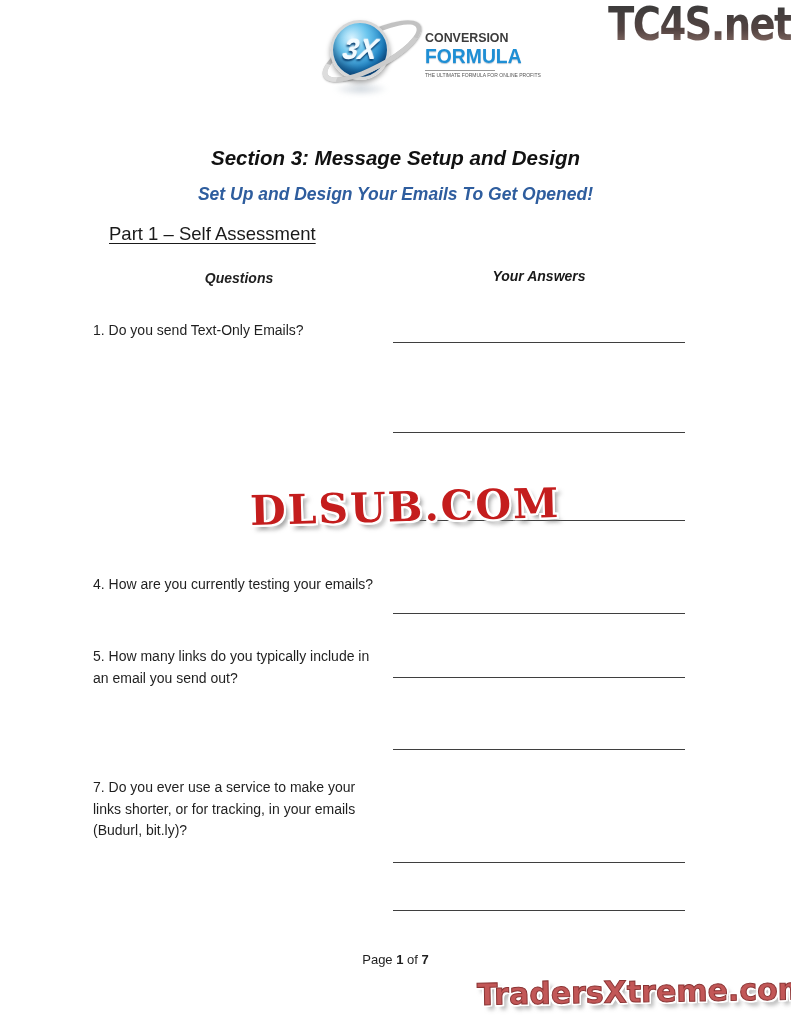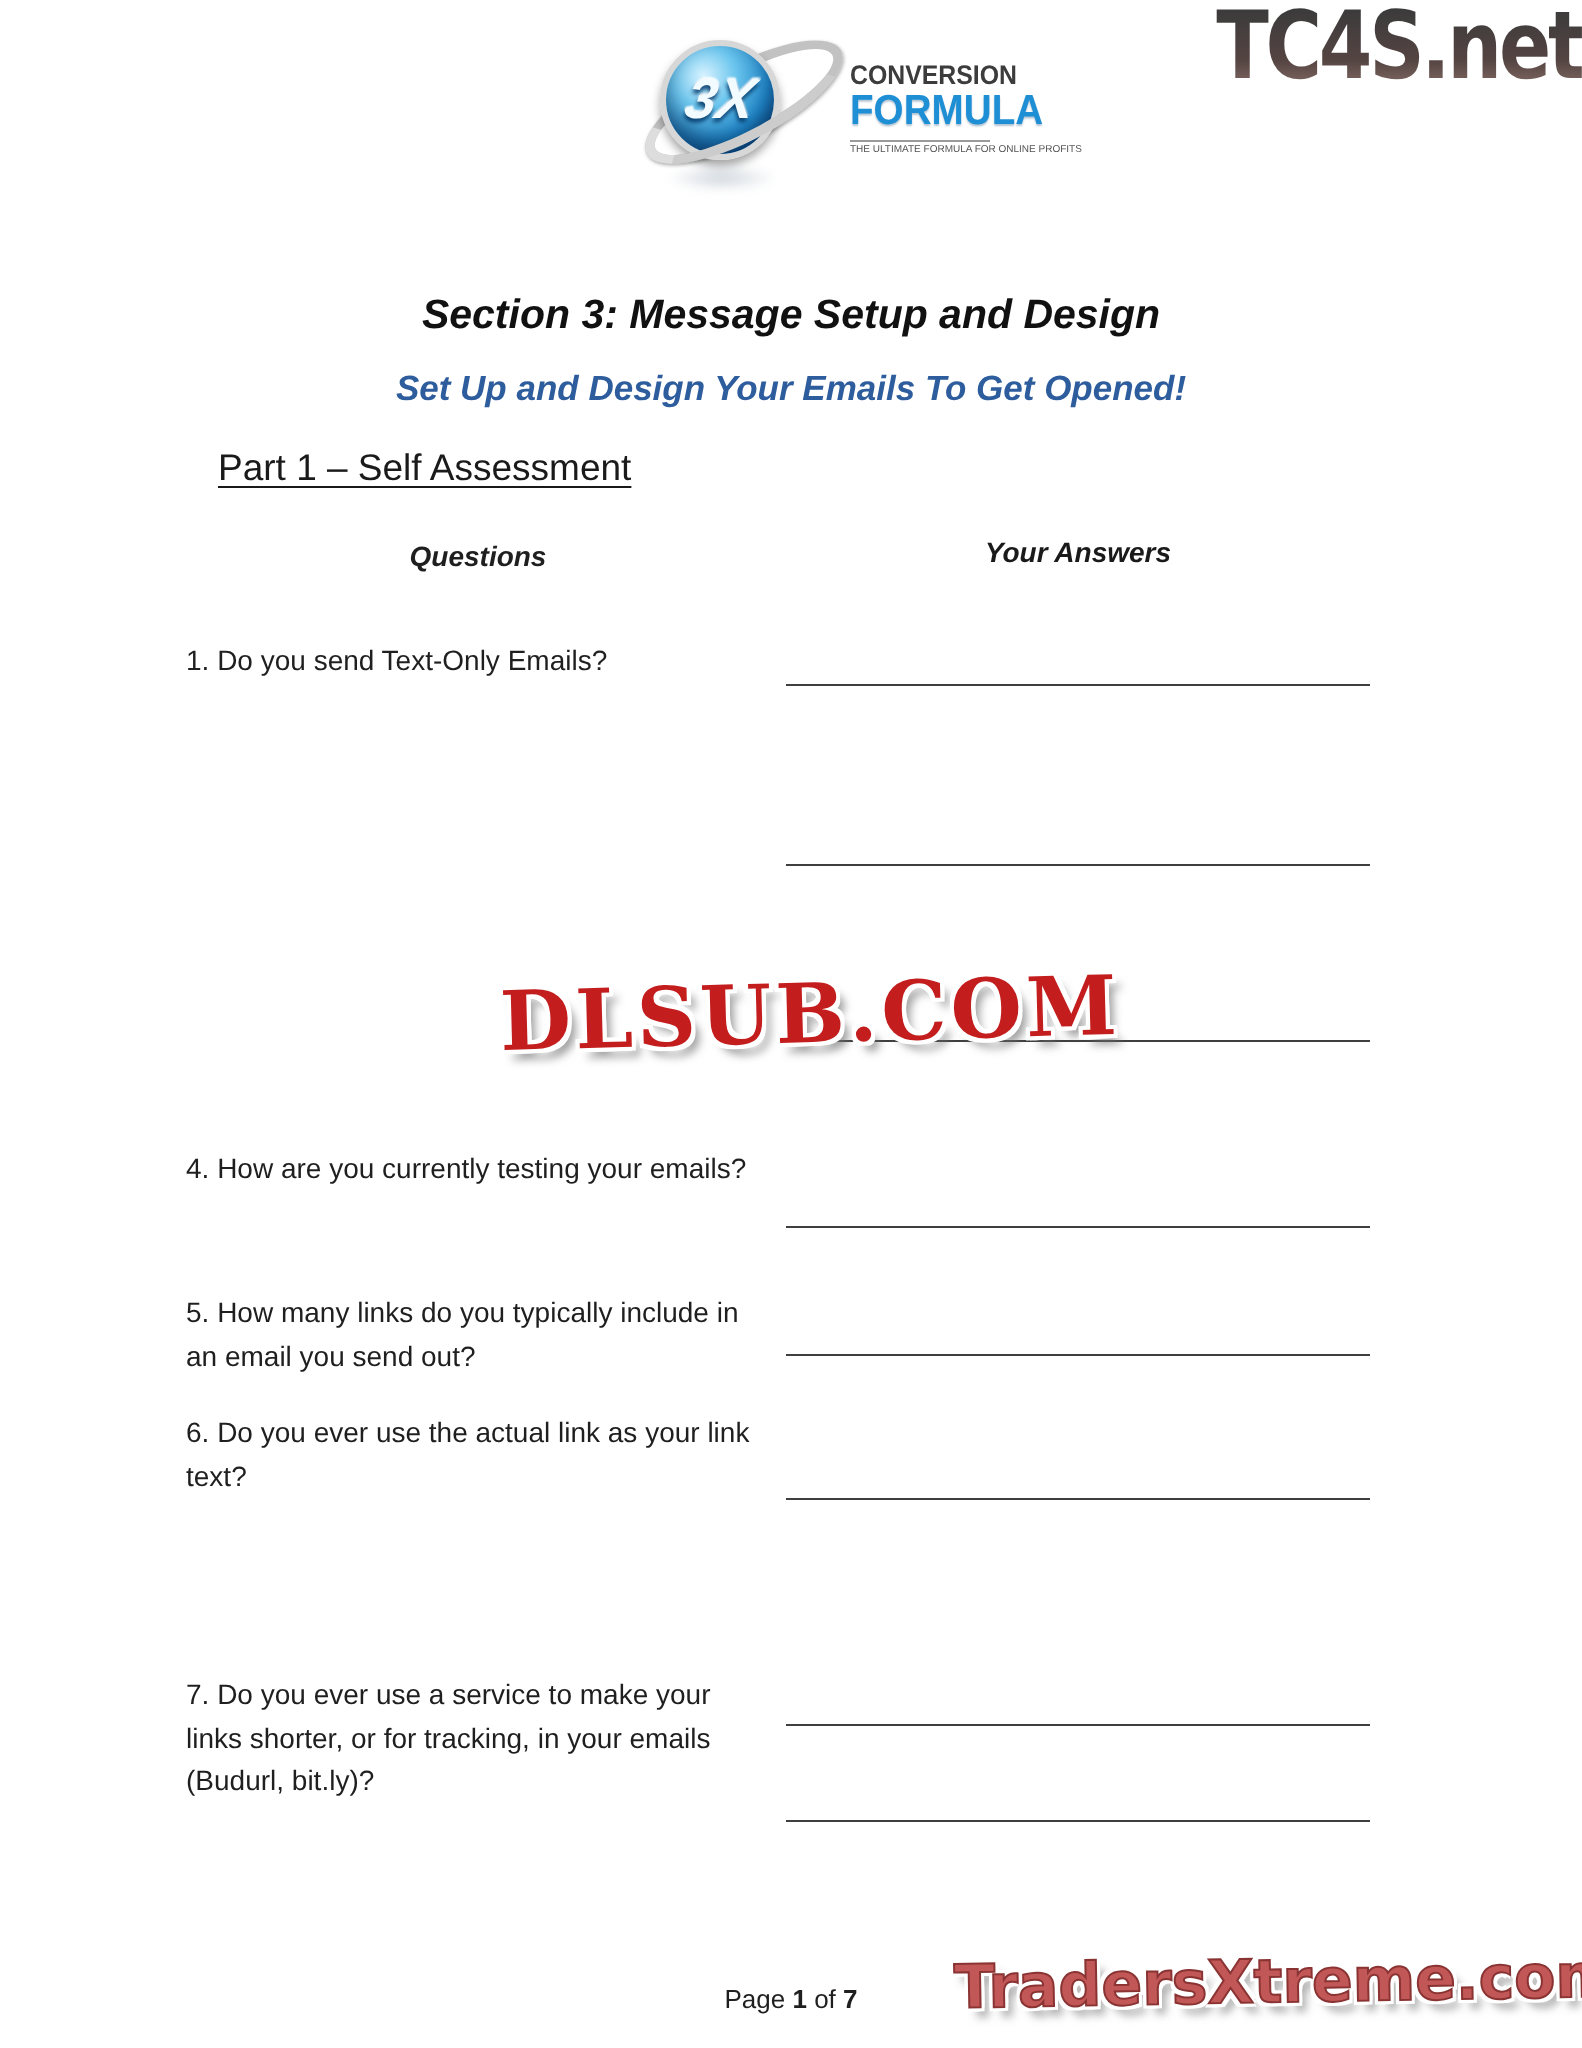--- a/index.html
+++ b/index.html
@@ -99,21 +99,21 @@
     transform:rotate(-1.5deg);
     text-shadow:
       -2px 0 0 #fff, 2px 0 0 #fff, 0 -2px 0 #fff, 0 2px 0 #fff,
       -2px -2px 0 #fff, 2px 2px 0 #fff, -2px 2px 0 #fff, 2px -2px 0 #fff,
       4px 5px 4px rgba(110,110,110,.65);
   }
 
   
   .footer {
     position:absolute; top:952px; left:0; width:100%; text-align:center;
-    font-size:13px; color:#1f1f1f;margin-top:40px;
+    font-size:13px; color:#1f1f1f;
   }
   .footer b { font-weight:bold; }
 
   
   .traders {
     position:absolute; left:477px; top:974px;
     font-family:"DejaVu Sans", sans-serif; font-weight:bold; font-size:30px;
     color:#c25757; white-space:nowrap; transform:rotate(-1deg);
     -webkit-text-stroke:1px #8a3333;
     text-shadow:
@@ -147,22 +147,21 @@
   <div class="h3" style="color: rgb(46, 93, 158);">Set Up and Design Your Emails To Get Opened!</div>
 
   <div class="part-heading">Part 1 – Self Assessment</div>
 
   <div class="col-head q">Questions</div>
   <div class="col-head a">Your Answers</div>
 
   <div class="q" style="top:320px">1. Do you send Text-Only Emails?</div>
   <div class="q" style="top:574px">4. How are you currently testing your emails?</div>
   <div class="q" style="top:646px">5. How many links do you typically include in an email you send out?</div>
-  <div class="q" style="top:706px">6. Do you ever use the actual link as your link text?</div>
-  <div class="q n7" style="top:837px">7. Do you ever use a service to make your links shorter, or for tracking, in your emails (Budurl, bit.ly)?</div>
+  <div class="q n7" style="top:777px">7. Do you ever use a service to make your links shorter, or for tracking, in your emails (Budurl, bit.ly)?</div>
 
   <div class="ansline" style="top:342px"></div>
   <div class="ansline" style="top:432px"></div>
   <div class="ansline" style="top:520px"></div>
   <div class="ansline" style="top:613px"></div>
   <div class="ansline" style="top:677px"></div>
   <div class="ansline" style="top:749px"></div>
   <div class="ansline" style="top:862px"></div>
   <div class="ansline" style="top:910px"></div>
 

